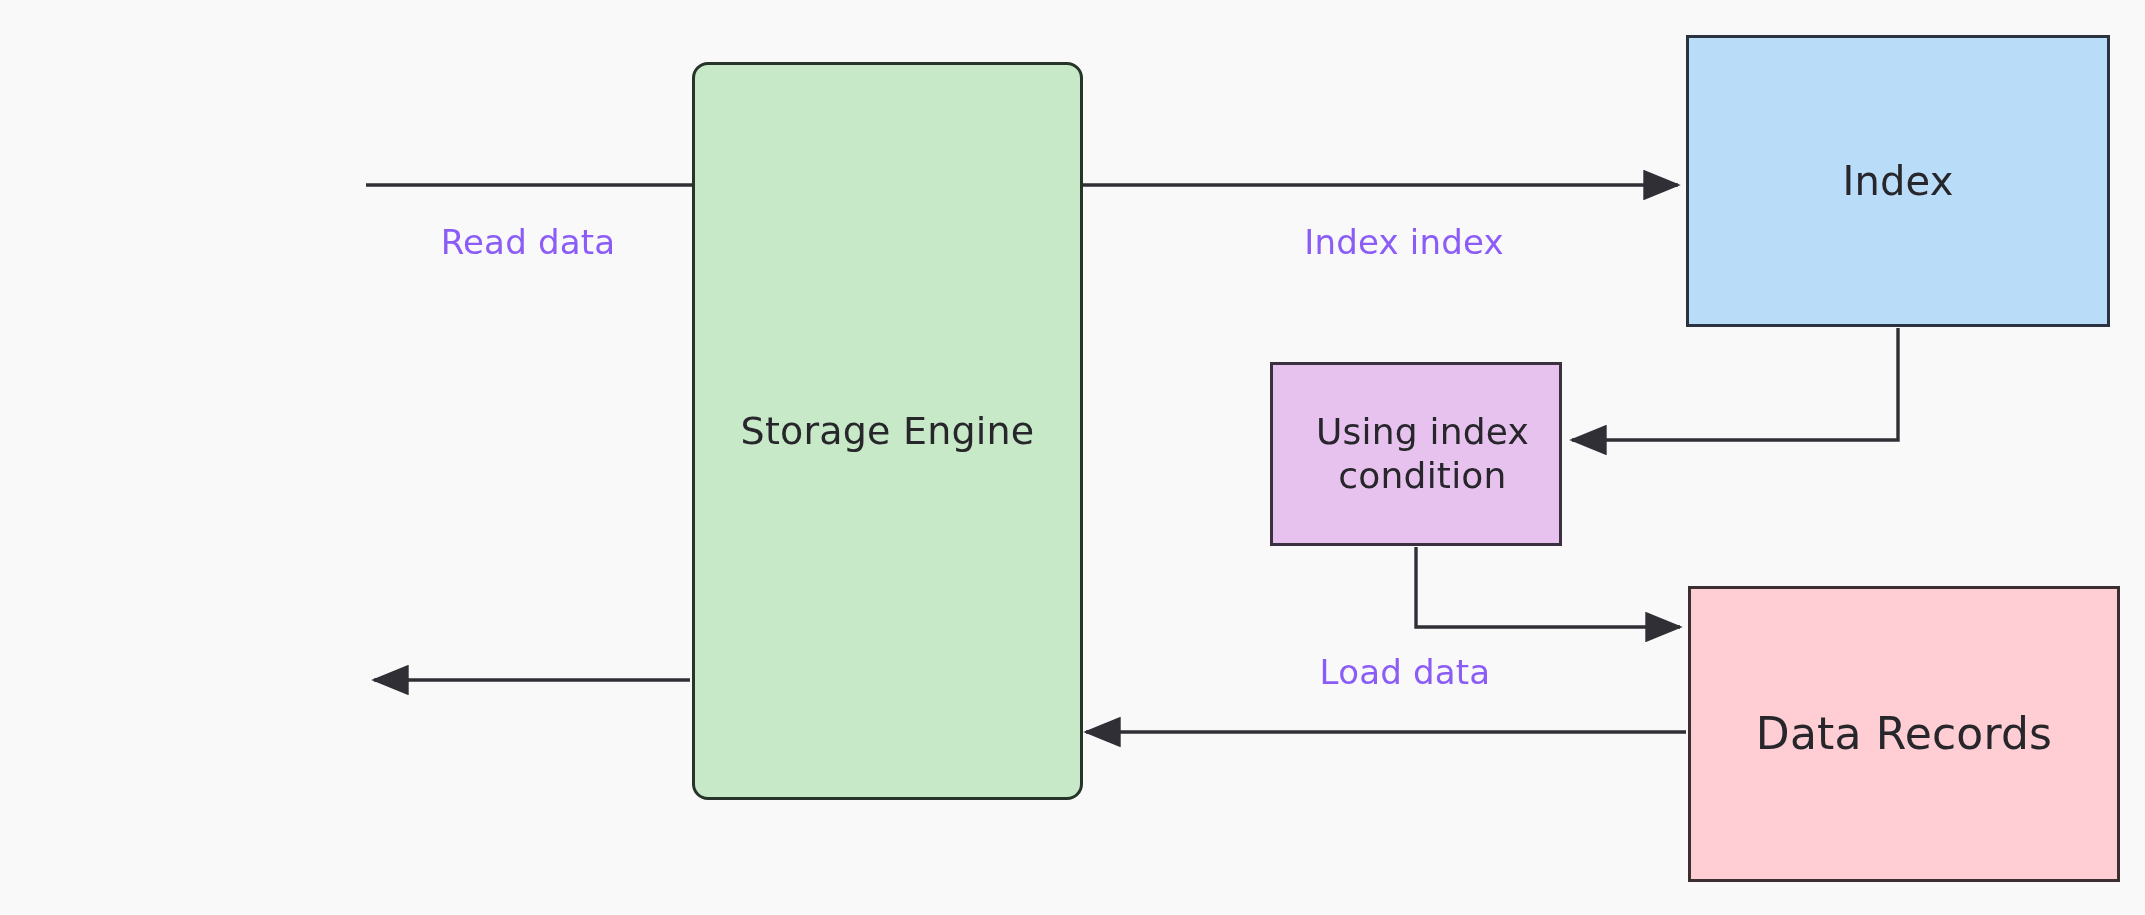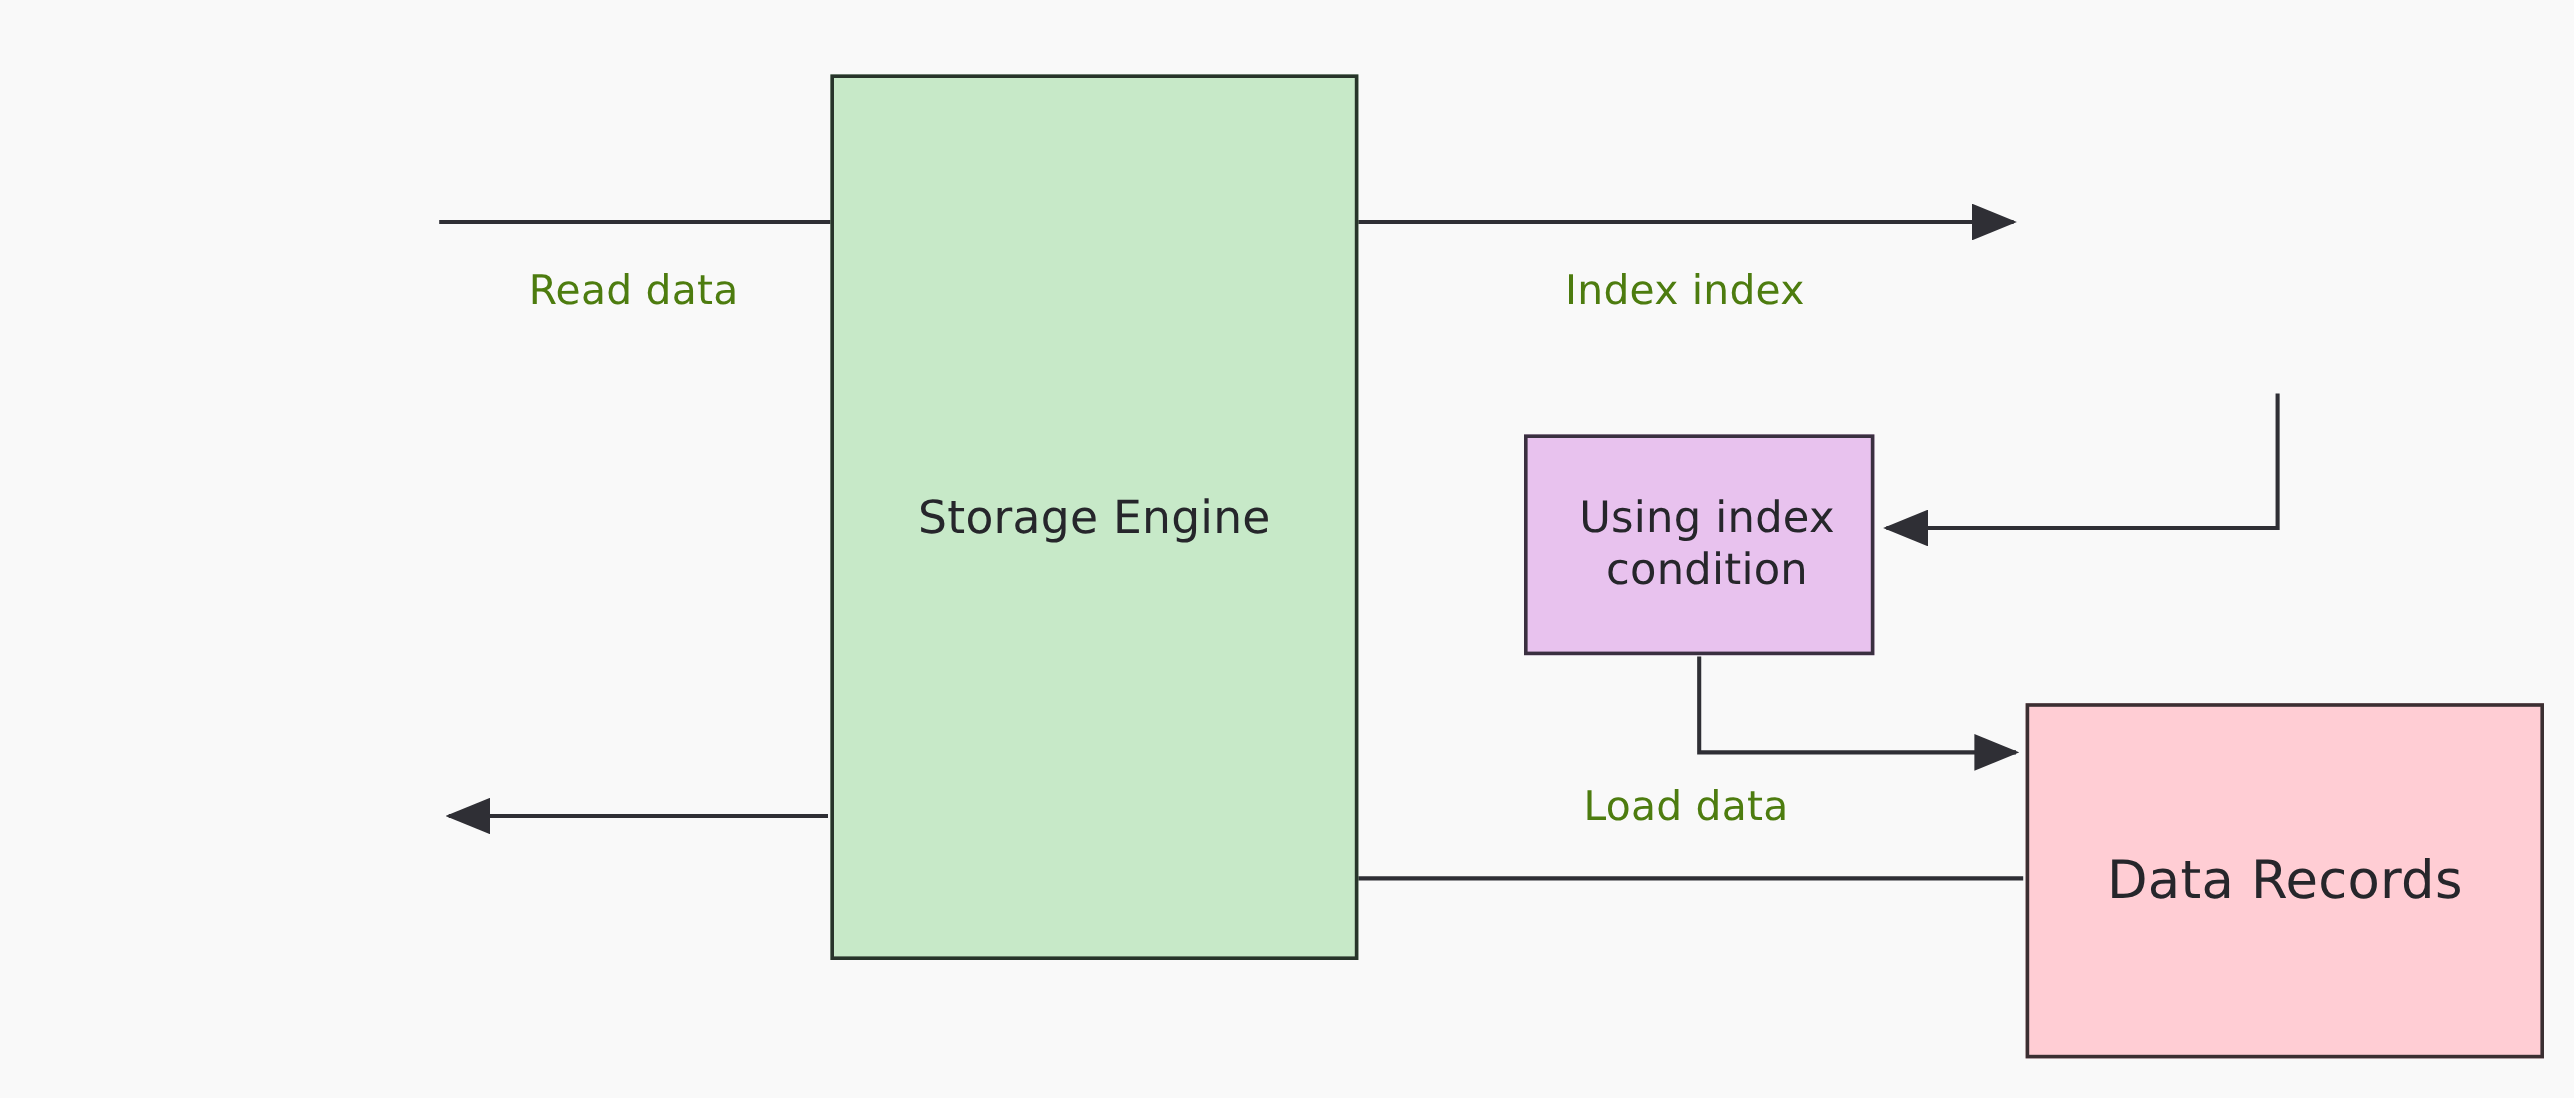--- a/index.html
+++ b/index.html
@@ -31,23 +31,24 @@
     letter-spacing: 0.2px;
     font-weight: 400;
     white-space: pre-line;
   }
   #node-server {
     left: 35px;  top: 62px;  width: 330px;  height: 738px;
     background: #ffe0b2;
     border-color: #332f2a;
   }
   #node-storage-engine {
-    left: 692px; top: 62px;  width: 440px; height: 738px;
+    left: 692px; top: 62px;  width: 391px; height: 738px;
     background: #c7e9c8;
     border-color: #27342a;
+    border-radius: 16px;
   }
   #node-index {
     left: 1686px; top: 35px; width: 424px; height: 292px;
     background: #b9dcf8;
     border-color: #2b3340;
   }
   #node-index .node-label { font-size: 40px; }
   #node-using-index-condition {
     left: 1270px; top: 362px; width: 292px; height: 184px;
     background: #e8c2ee;
@@ -70,21 +71,21 @@
     pointer-events: none;
   }
   .edge-path {
     fill: none;
     stroke: #2f2f35;
     stroke-width: 3.4;
   }
   .edge-label {
     position: absolute;
     font-size: 34px;
-    color: #4d7c0f;
+    color: #8b5cf6;
     white-space: nowrap;
     transform: translate(-50%, -50%);
     letter-spacing: 0.2px;
   }
 </style>
 </head>
 <body>
 
 <div id="canvas">
 
@@ -106,20 +107,23 @@
     <path class="edge-path" d="M 1686,732 L 1086,732" marker-end="url(#arrowhead)"></path>
 
     <path class="edge-path" d="M 690,680 L 374,680" marker-end="url(#arrowhead)"></path>
   </svg>
 
 
   <div class="node" id="node-storage-engine">
     <span class="node-label">Storage Engine</span>
   </div>
 
+  <div class="node" id="node-index">
+    <span class="node-label">Index</span>
+  </div>
 
   <div class="node" id="node-using-index-condition">
     <span class="node-label">Using index
 condition</span>
   </div>
 
   <div class="node" id="node-data-records">
     <span class="node-label">Data Records</span>
   </div>
 

